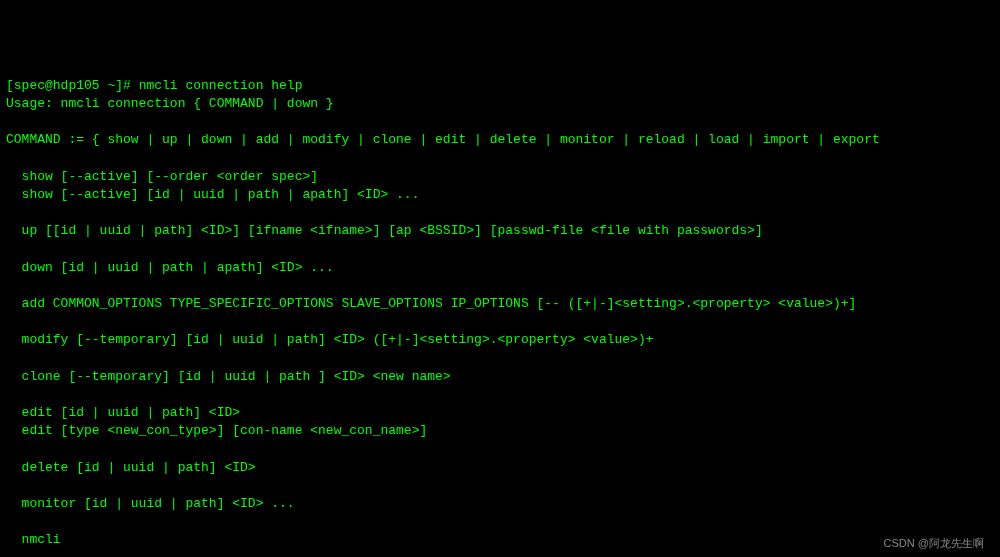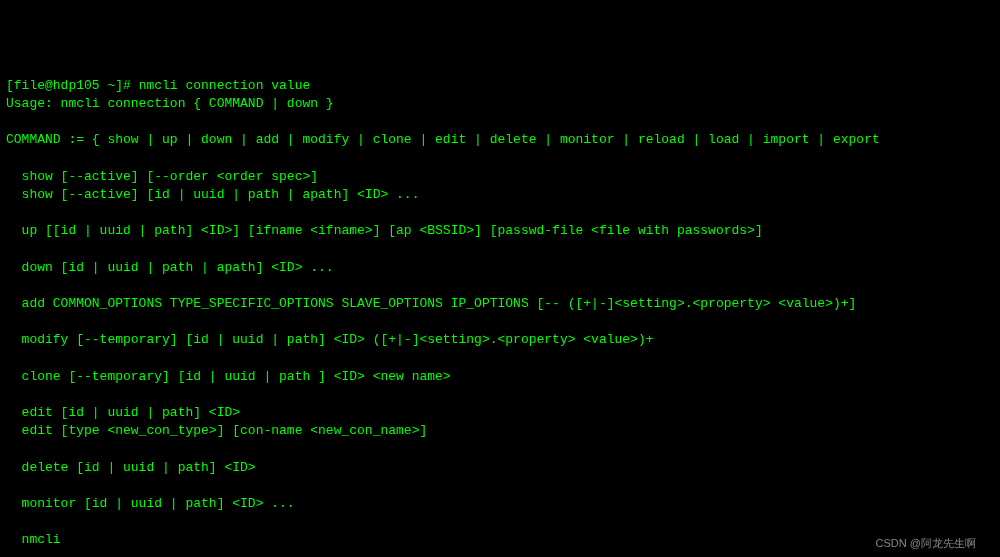--- a/index.html
+++ b/index.html
@@ -19,32 +19,32 @@
       width: 1000px;
       height: 557px;
       position: relative;
     }
     .terminal-content {
       white-space: pre;
     }
     .watermark {
       position: absolute;
       bottom: 6px;
-      right: 24px;
+      right: 16px;
       color: #888888;
       font-size: 11px;
       font-family: sans-serif;
     }
   </style>
 </head>
 <body>
 
 
 
-<div class="terminal-content"><span>[file@hdp105 ~]#</span> <span>nmcli connection value</span>
+<div class="terminal-content"><span>[spec@hdp105 ~]#</span> <span>nmcli connection help</span>
 <span>Usage: nmcli connection { COMMAND | down }</span>
 
 <span>COMMAND := { show | up | down | add | modify | clone | edit | delete | monitor | reload | load | import | export</span>
 
 <span>  show [--active] [--order &lt;order spec&gt;]</span>
 <span>  show [--active] [id | uuid | path | apath] &lt;ID&gt; ...</span>
 
 <span>  up [[id | uuid | path] &lt;ID&gt;] [ifname &lt;ifname&gt;] [ap &lt;BSSID&gt;] [passwd-file &lt;file with passwords&gt;]</span>
 
 <span>  down [id | uuid | path | apath] &lt;ID&gt; ...</span>

